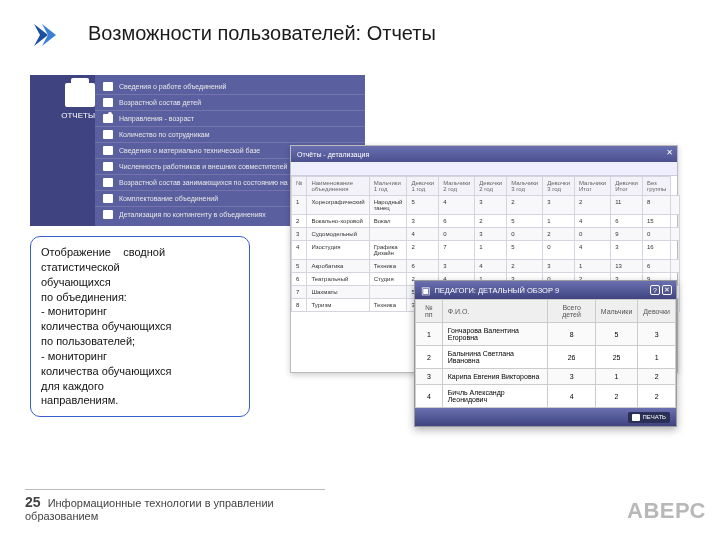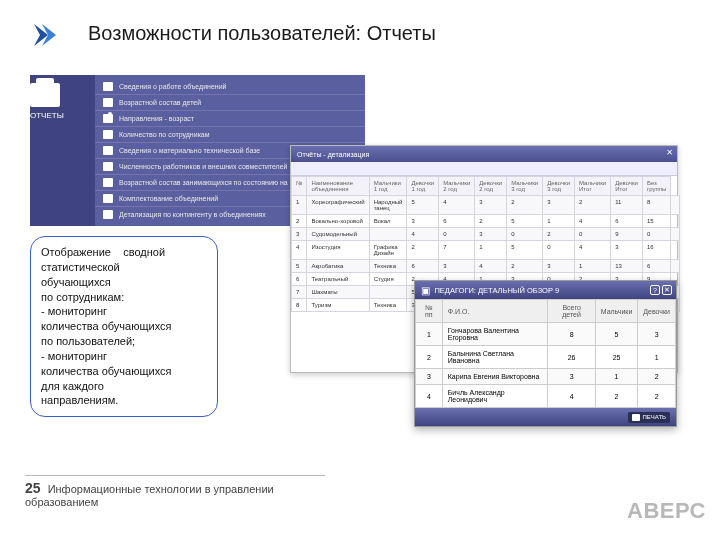--- a/index.html
+++ b/index.html
@@ -1,31 +1,31 @@
 <!DOCTYPE html>
 <html><head>
 <meta charset="utf-8">
 <style>
   * { box-sizing: border-box; margin: 0; padding: 0; }
   body { width: 720px; height: 540px; font-family: Arial, sans-serif; background: #fff; position: relative; overflow: hidden; }
   .chevron { position: absolute; left: 30px; top: 20px; width: 30px; height: 30px; }
   .chevron svg { width: 100%; height: 100%; }
   .title { position: absolute; left: 88px; top: 22px; font-size: 20px; font-weight: normal; color: #1a1a1a; }
   .reports-panel { position: absolute; left: 30px; top: 75px; width: 335px; background: #5a5f9f; color: #fff; display: flex; }
-  .reports-left { width: 65px; background: #3f4480; display: flex; flex-direction: column; align-items: flex-start; padding: 8px 0; }
+  .reports-left { width: 65px; background: #3f4480; display: flex; flex-direction: column; align-items: flex-end; padding: 8px 0; }
   .printer-icon { width: 30px; height: 24px; background: #fff; border-radius: 2px; margin-bottom: 4px; position: relative; }
   .printer-icon::before { content:''; position:absolute; top:-5px; left:6px; width:18px; height:6px; background:#fff; border-radius:2px 2px 0 0; }
   .reports-label { font-size: 8px; color:#fff; }
   .reports-list { flex: 1; padding: 4px 0; }
   .report-item { display: flex; align-items: center; gap: 6px; padding: 3px 8px; border-bottom: 1px solid rgba(255,255,255,0.15); font-size: 7px; color: #e8e8e8; }
   .report-item:last-child { border-bottom: none; }
   .mini-print { width: 10px; height: 9px; background: #fff; border-radius: 1px; flex-shrink: 0; }
   .bullet { position:absolute; left:108px; top:112px; width:4px; height:4px; background:#fff; border-radius:50%; }
 
-  .callout { position: absolute; left: 30px; top: 236px; width: 188px; border: 1.5px solid #3a5fcd; border-radius: 15px; padding: 8px 10px; font-size: 11px; line-height: 1.35; color: #111; background: rgba(255,255,255,0.85); }
+  .callout { position: absolute; left: 30px; top: 236px; width: 220px; border: 1.5px solid #3a5fcd; border-radius: 10px; padding: 8px 10px; font-size: 11px; line-height: 1.35; color: #111; background: rgba(255,255,255,0.85); }
   .callout b { font-weight: normal; }
 
   .grid-wide { position: absolute; left: 290px; top: 145px; width: 388px; height: 228px; background: #fff; border: 1px solid #bbb; box-shadow: 0 2px 6px rgba(0,0,0,0.2); font-size: 6px; color: #333; }
   .grid-wide .bar { height: 16px; background: linear-gradient(#6a6fb0,#4a5090); color:#fff; display:flex; align-items:center; padding:0 6px; font-size:7px; position:relative; }
   .grid-wide .bar .x { position:absolute; right:4px; top:2px; font-size:8px; }
   .grid-wide .toolbar { height: 14px; background: #eef; border-bottom:1px solid #ccd; }
   .grid-wide table { width: 100%; border-collapse: collapse; }
   .grid-wide th, .grid-wide td { border: 1px solid #d5d5e0; padding: 3px 4px; text-align: left; font-size: 6px; vertical-align: top; }
   .grid-wide th { background: #f2f2f8; font-weight: normal; color:#666; }
   .grid-wide tr:nth-child(odd) td { background:#f8f8fb; }
@@ -37,21 +37,21 @@
   .grid-small .bar .btns span { width:10px; height:10px; border:1px solid #fff; border-radius:2px; display:flex; align-items:center; justify-content:center; font-size:7px; }
   .grid-small table { width: 100%; border-collapse: collapse; }
   .grid-small th, .grid-small td { border: 1px solid #ccc; padding: 4px 5px; text-align: left; font-size: 7px; }
   .grid-small th { background: #efefef; font-weight: normal; color:#555; }
   .grid-small tr:nth-child(odd) td { background:#fafafa; }
   .grid-small td.num, .grid-small th.num { text-align:center; }
   .grid-small .foot { height:18px; background: linear-gradient(#6a6fb0,#3f4480); display:flex; align-items:center; justify-content:flex-end; padding:0 6px; gap:4px; }
   .grid-small .foot .pbtn { background:#2a2f55; color:#fff; font-size:6px; padding:2px 4px; border-radius:2px; display:flex; align-items:center; gap:3px; }
   .grid-small .foot .pbtn::before { content:''; width:8px; height:7px; background:#fff; border-radius:1px; }
 
-  .footer { position: absolute; left: 25px; bottom: 32px; font-size: 11px; color: #444; border-top: 1px solid #bbb; width: 300px; padding-top: 4px; }
+  .footer { position: absolute; left: 25px; bottom: 18px; font-size: 11px; color: #444; border-top: 1px solid #bbb; width: 300px; padding-top: 4px; }
   .footer .pg { font-weight: bold; font-size: 14px; margin-right: 4px; }
   .brand { position: absolute; right: 14px; bottom: 16px; font-size: 22px; font-weight: bold; color: #b8b8b8; letter-spacing: 0.5px; }
 </style>
 </head>
 <body>
 
 <div class="chevron">
   <svg viewBox="0 0 30 30">
       <path d="M4 4 L18 15 L4 26 L10 15 Z" fill="#1e50a2"></path>
       <path d="M12 4 L26 15 L12 26 L18 15 Z" fill="#3a7fd5"></path>
@@ -102,21 +102,21 @@
         <span>Детализация по контингенту в объединениях</span>
       </div>
     </div>
 </div>
 <div class="bullet"></div>
 
 <div class="callout">
   <span>Отображение</span>&nbsp;&nbsp;&nbsp;&nbsp;<span>сводной</span><br>
   <b>статистической</b><br>
   <span>обучающихся</span><br>
-  <b>по сотрудникам:</b><br>
+  <b>по объединения:</b><br>
   <span>- мониторинг</span><br>
   <span>количества обучающихся</span><br>
   <b>по пользователей;</b><br>
   <span>- мониторинг</span><br>
   <span>количества обучающихся</span><br>
   <b>для каждого</b><br>
   <b>направлениям.</b>
 </div>
 
 <div class="grid-wide">

